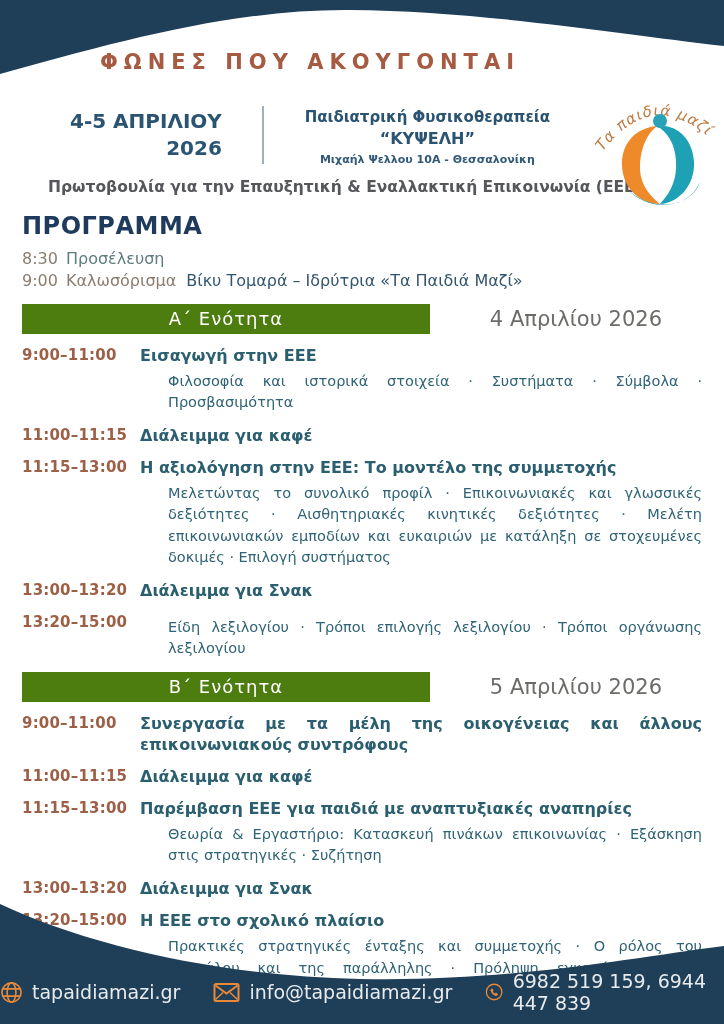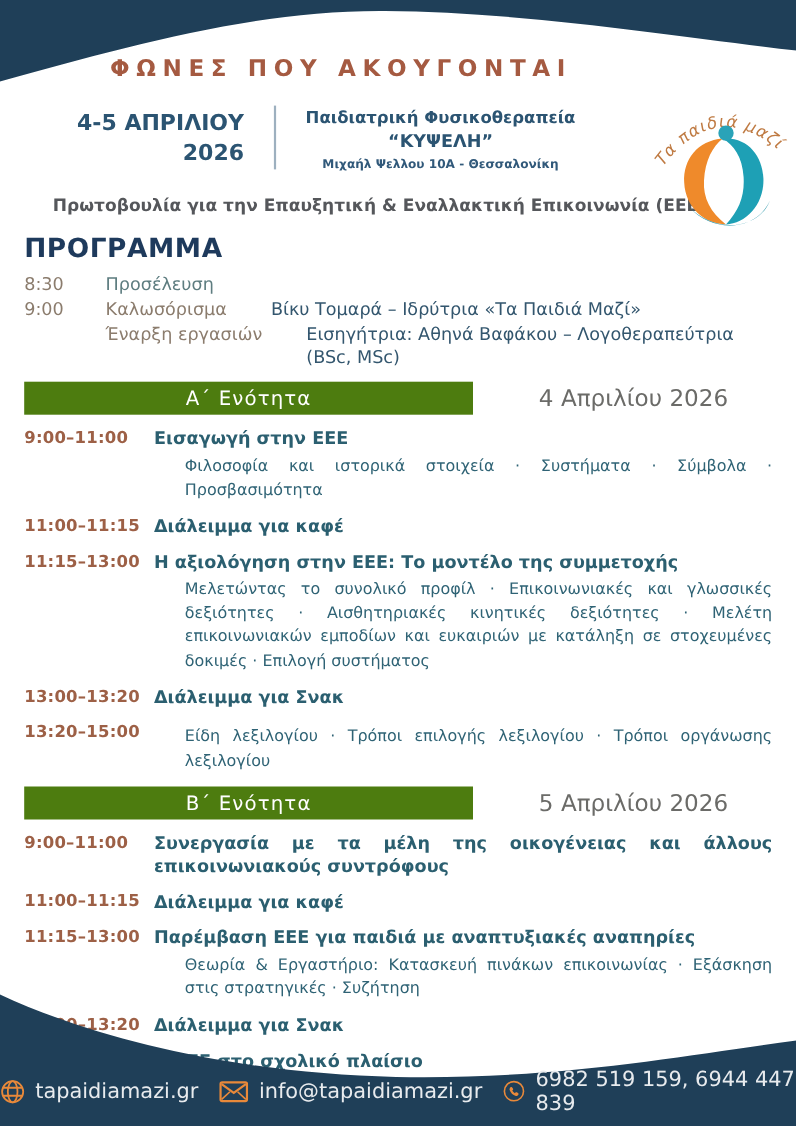--- a/index.html
+++ b/index.html
@@ -5,53 +5,53 @@
   html,body{margin:0;padding:0;background:#fff;}
   .page{position:relative;width:724px;height:1024px;background:#ffffff;overflow:hidden;
         font-family:"DejaVu Sans",sans-serif;}
 
   .top-wave{position:absolute;top:0;left:0;display:block;}
   .bottom-wave{position:absolute;bottom:0;left:0;display:block;}
 
   .poster-title{position:absolute;top:50px;left:0;width:620px;text-align:center;
         font-size:21px;font-weight:bold;color:#a55a41;letter-spacing:6px;white-space:nowrap;}
 
-  .datebox{position:absolute;top:90px;left:70px;width:480px;display:flex;justify-content:flex-start;gap:27px;}
+  .datebox{position:absolute;top:100px;left:70px;width:480px;display:flex;justify-content:space-between;gap:27px;}
   .date-col{text-align:right;color:#2b5472;font-weight:bold;font-size:20px;line-height:1.35;padding-top:8px;}
   .vdiv{width:2px;background:#9db0bf;align-self:stretch;margin:6px 0 2px;}
   .venue-col{text-align:center;color:#2b5472;padding-top:8px;min-width:230px;}
   .venue-name{font-size:15px;font-weight:bold;}
   .venue-quoted{font-size:16px;font-weight:bold;margin-top:3px;}
   .venue-address{font-size:11px;font-weight:bold;margin-top:5px;color:#31597a;}
 
   .subtitle{position:absolute;top:178px;left:48px;font-size:15.5px;font-weight:bold;color:#55575b;}
 
   .logo{position:absolute;top:82px;right:2px;}
 
   .content{position:absolute;top:212px;left:22px;width:680px;}
   h1.prog{margin:0 0 8px;font-size:24px;color:#1e3a5c;letter-spacing:.5px;font-weight:bold;}
 
-  .intro-row{display:flex;font-size:16px;line-height:1.33;margin-bottom:1px;gap:30px;}
+  .intro-row{display:flex;font-size:16px;line-height:1.33;margin-bottom:1px;}
   .intro-time{width:44px;color:#8b7c6d;flex:none;}
   .intro-label{color:#8b7c6d;margin-right:10px;white-space:nowrap;}
   .intro-label.teal{color:#5e7d80;}
   .intro-detail{color:#33566e;}
 
   .sec-row{display:flex;align-items:center;justify-content:space-between;margin-top:12px;}
   .sec-bar{width:408px;height:30px;background:#4d7c0f;color:#fff;font-size:18px;
         display:flex;align-items:center;justify-content:center;letter-spacing:1px;}
   .sec-date{color:#6b6b68;font-size:21px;padding-right:40px;}
 
   .item{display:grid;grid-template-columns:118px 1fr;margin-top:11px;}
   .item-time{color:#9d6046;font-weight:bold;font-size:15px;padding-top:1px;letter-spacing:.2px;}
   .item-title{color:#2b5f70;font-weight:bold;font-size:16px;line-height:1.32;text-align:justify;}
   .item-desc{color:#2f6375;font-size:14.5px;line-height:1.48;margin-top:5px;text-align:justify;margin-left:28px;}
 
   .footer{position:absolute;bottom:10px;left:0;width:100%;display:flex;justify-content:center;
-        align-items:center;gap:19px;color:#e8ebee;font-size:19px;}
+        align-items:center;gap:33px;color:#e8ebee;font-size:19px;}
   .f-item{display:flex;align-items:center;gap:9px;cursor:pointer;}
   .f-item svg{display:block;}
 </style>
 </head>
 <body>
 
 <div class="page">
 
   <svg class="top-wave" width="724" height="95" viewBox="0 0 724 95">
     <path d="M0,0 H724 V46 C620,34 480,11 350,10 C230,9 110,44 0,74 Z" fill="#1f3f58"></path>
@@ -97,25 +97,20 @@
     <div class="intro-row">
       <span class="intro-time">8:30</span>
       <span class="intro-label teal">Προσέλευση</span>
       <span class="intro-detail"></span>
     </div>
     <div class="intro-row">
       <span class="intro-time">9:00</span>
       <span class="intro-label">Καλωσόρισμα</span>
       <span class="intro-detail">Βίκυ Τομαρά – Ιδρύτρια «Τα Παιδιά Μαζί»</span>
     </div>
-    <div class="intro-row">
-      <span class="intro-time"></span>
-      <span class="intro-label">Έναρξη εργασιών</span>
-      <span class="intro-detail">Εισηγήτρια: Αθηνά Βαφάκου – Λογοθεραπεύτρια (BSc, MSc)</span>
-    </div>
 
     <div class="sec-row">
       <div class="sec-bar">Α΄ Ενότητα</div>
       <div class="sec-date">4 Απριλίου 2026</div>
     </div>
 
     <div class="item">
       <div class="item-time">9:00–11:00</div>
       <div>
         <div class="item-title">Εισαγωγή στην ΕΕΕ</div>

